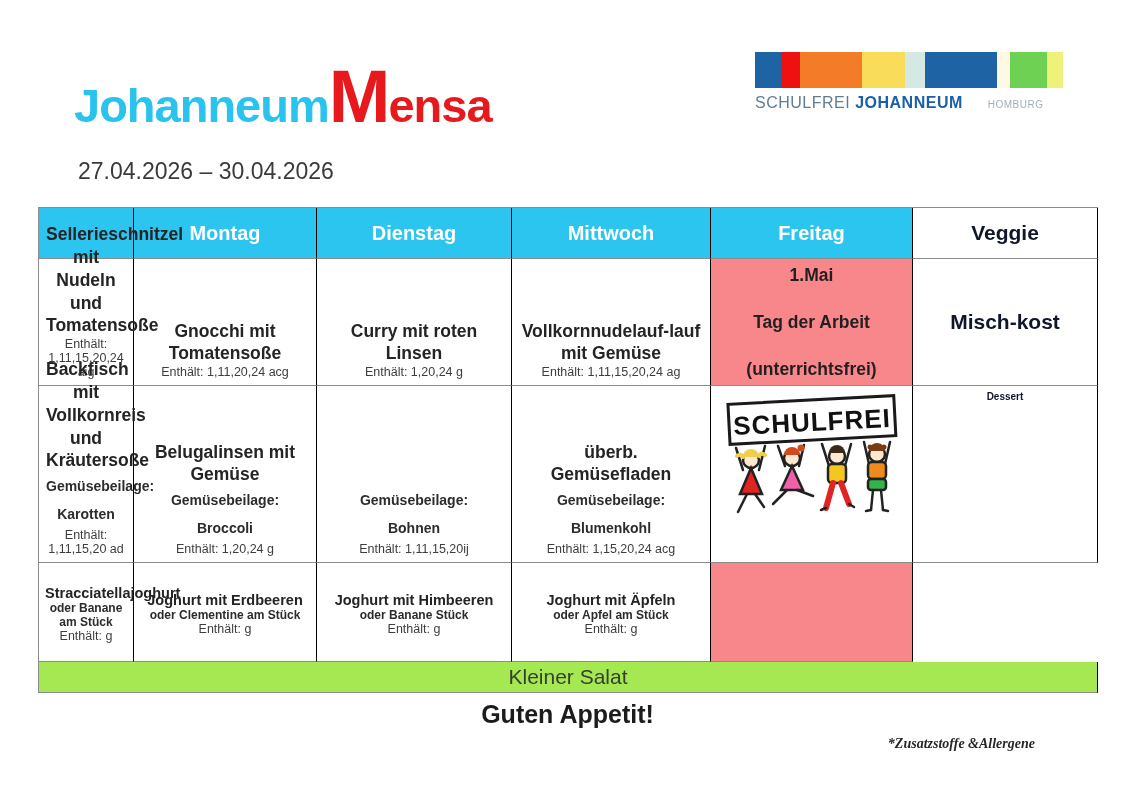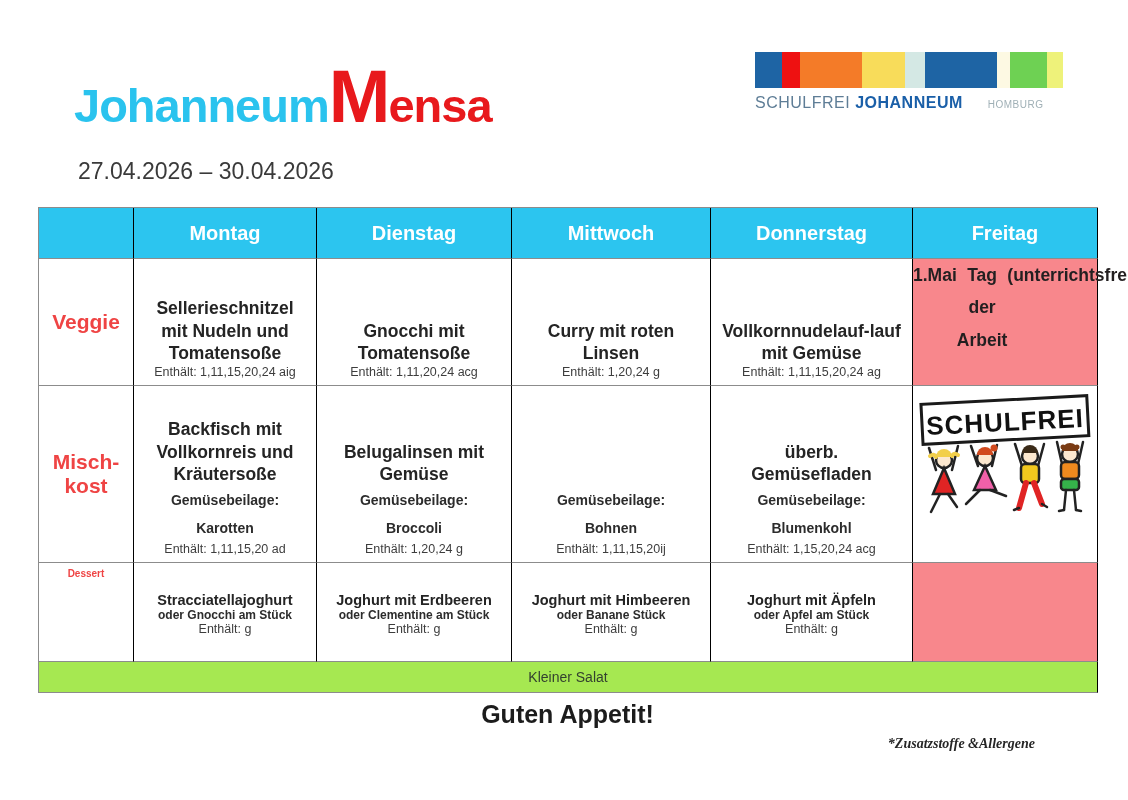--- a/index.html
+++ b/index.html
@@ -33,38 +33,38 @@
     display:grid;
     grid-template-columns:95px 183px 195px 199px 202px 185px;
     grid-template-rows:51px 127px 177px 99px 31px;
     border-left:1px solid #8c8c8c;border-top:1px solid #8c8c8c;
     background:#fff;
   }
   .cell{border-right:1px solid #000000;border-bottom:1px solid #8c8c8c;box-sizing:border-box;}
   .hdr{background:#2cc5ef;color:#fff;font-weight:700;font-size:20px;
        display:flex;align-items:center;justify-content:center;}
   .rowlabel{display:flex;align-items:center;justify-content:center;text-align:center;
-       font-weight:700;font-size:21px;color:#ef4444;padding:0 6px;}
+       font-weight:700;font-size:21px;color:#0f172a;padding:0 6px;}
   .rowlabel.dessert{align-items:flex-start;padding-top:5px;font-size:10px;}
   .meal{display:flex;flex-direction:column;justify-content:flex-end;
        text-align:center;padding:8px 7px 6px;}
   .meal-title{font-weight:700;font-size:17.5px;line-height:1.3;color:#242424;}
   .meal-title.narrow{max-width:140px;margin:0 auto;}
   .side-block{font-weight:700;font-size:14px;line-height:2.0;color:#2c2c2c;}
   .contains{font-size:12.5px;color:#3d3d3d;}
-  .holiday{background:#f8878c;display:flex;justify-content:space-between;
+  .holiday{background:#f8878c;display:flex;flex-direction:column;justify-content:space-between;
        text-align:center;font-weight:700;font-size:17.5px;line-height:1.85;color:#231f20;}
   .pinkempty{background:#f8878c;}
   .schulfrei-cell{display:flex;align-items:center;justify-content:center;background:#fff;}
   .dessert-cell{display:flex;flex-direction:column;justify-content:center;
        text-align:center;padding:12px 6px 8px;}
   .dessert-title{font-weight:700;font-size:14.5px;color:#242424;}
   .dessert-alt{font-weight:700;font-size:12px;color:#2c2c2c;}
   .salad{grid-column:1 / -1;background:#a6e851;display:flex;align-items:center;justify-content:center;
-       font-size:14px;color:#33402f;}
+       font-size:21px;color:#33402f;}
 
   
   .greeting{position:absolute;left:38px;width:1059px;top:700px;text-align:center;
        font-size:25px;font-weight:700;color:#1c1c1c;}
   .footnote{position:absolute;right:93px;top:736px;font-family:"Liberation Serif", serif;
        font-style:italic;font-weight:700;font-size:14px;color:#262626;margin-left:7px;}
 </style>
 </head>
 <body>
 
@@ -93,21 +93,20 @@
     <span class="nm3">HOMBURG</span>
   </div>
 </div>
 
 <div class="menu-table">
 
   <div class="cell hdr"></div>
   <div class="cell hdr">Montag</div>
   <div class="cell hdr">Dienstag</div>
   <div class="cell hdr">Mittwoch</div>
-  <div class="cell hdr">Donnerstag</div>
   <div class="cell hdr">Freitag</div>
 
   <div class="cell rowlabel">Veggie</div>
   <div class="cell meal">
     <div class="meal-title">Sellerieschnitzel mit Nudeln und Tomatensoße</div>
     <div class="contains">Enthält: 1,11,15,20,24 aig</div>
   </div>
   <div class="cell meal">
     <div class="meal-title">Gnocchi mit Tomatensoße</div>
     <div class="contains">Enthält: 1,11,20,24 acg</div>
@@ -206,21 +205,21 @@
           <line x1="158" y1="100" x2="160" y2="120"></line>
         <line x1="148" y1="120" x2="143" y2="121"></line>
           <line x1="160" y1="120" x2="165" y2="121"></line>
       </g>
     </svg>
   </div>
 
   <div class="cell rowlabel dessert">Dessert</div>
   <div class="cell dessert-cell">
     <div class="dessert-title">Stracciatellajoghurt</div>
-    <div class="dessert-alt">oder Gnocchi am Stück</div>
+    <div class="dessert-alt">oder Banane am Stück</div>
     <div class="contains">Enthält:  g</div>
   </div>
   <div class="cell dessert-cell">
     <div class="dessert-title">Joghurt mit Erdbeeren</div>
     <div class="dessert-alt">oder Clementine am Stück</div>
     <div class="contains">Enthält:  g</div>
   </div>
   <div class="cell dessert-cell">
     <div class="dessert-title">Joghurt mit Himbeeren</div>
     <div class="dessert-alt">oder Banane Stück</div>

